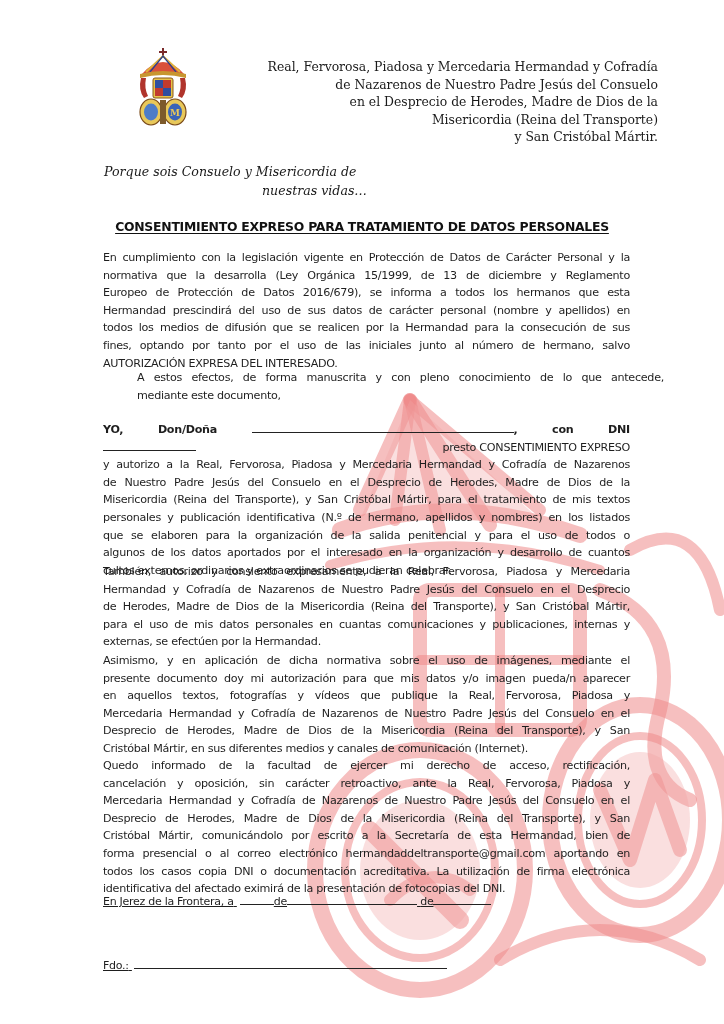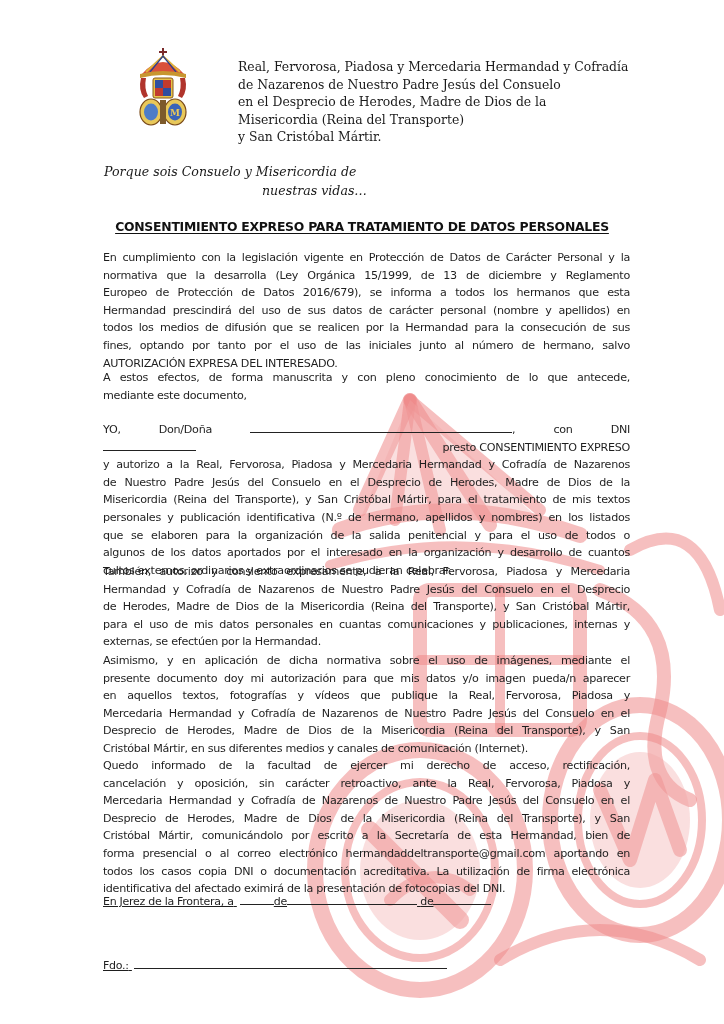--- a/index.html
+++ b/index.html
@@ -38,21 +38,21 @@
       top: 48px;
       width: 54px;
       height: 80px;
       z-index: 2;
     }
     .org-name {
       position: absolute;
       right: 66px;
       top: 58px;
       width: 420px;
-      text-align: left;
+      text-align: right;
       font-family: "DejaVu Serif", serif;
       font-size: 12.4px;
       line-height: 17.6px;
       color: #1a1a1a;
       z-index: 2;
     }
     .org-name div { white-space: nowrap; }
     .motto {
       position: absolute;
       left: 104px;
@@ -178,27 +178,27 @@
   <div class="p" style="top:249px;">
     <span class="ln">En cumplimiento con la legislación vigente en Protección de Datos de Carácter Personal y la</span>
     <span class="ln">normativa que la desarrolla (Ley Orgánica 15/1999, de 13 de diciembre y Reglamento</span>
     <span class="ln">Europeo de Protección de Datos 2016/679), se informa a todos los hermanos que esta</span>
     <span class="ln">Hermandad prescindirá del uso de sus datos de carácter personal (nombre y apellidos) en</span>
     <span class="ln">todos los medios de difusión que se realicen por la Hermandad para la consecución de sus</span>
     <span class="ln">fines, optando por tanto por el uso de las iniciales junto al número de hermano, salvo</span>
     <span class="ln last">AUTORIZACIÓN EXPRESA DEL INTERESADO.</span>
   </div>
 
-  <div class="p" style="top:369px;">
+  <div class="p" style="top:369px;margin-left:34px;">
     <span class="ln">A estos efectos, de forma manuscrita y con pleno conocimiento de lo que antecede,</span>
     <span class="ln last">mediante este documento,</span>
   </div>
 
   <div class="p" style="top:421px;">
-    <span class="ln" style="display:flex; justify-content:space-between; align-items:flex-start;">
+    <span class="ln" style="display:flex; justify-content:space-between; align-items:flex-start;font-weight:bold;">
       <span>YO,</span>
       <span>Don/Doña</span>
       <span style="display:inline-flex; align-items:baseline;">
         <span class="blank" style="width:262px;"></span>
           <span>,</span>
       </span>
       <span>con</span>
       <span>DNI</span>
     </span>
     <span class="ln" style="display:flex; justify-content:space-between; align-items:baseline;">

